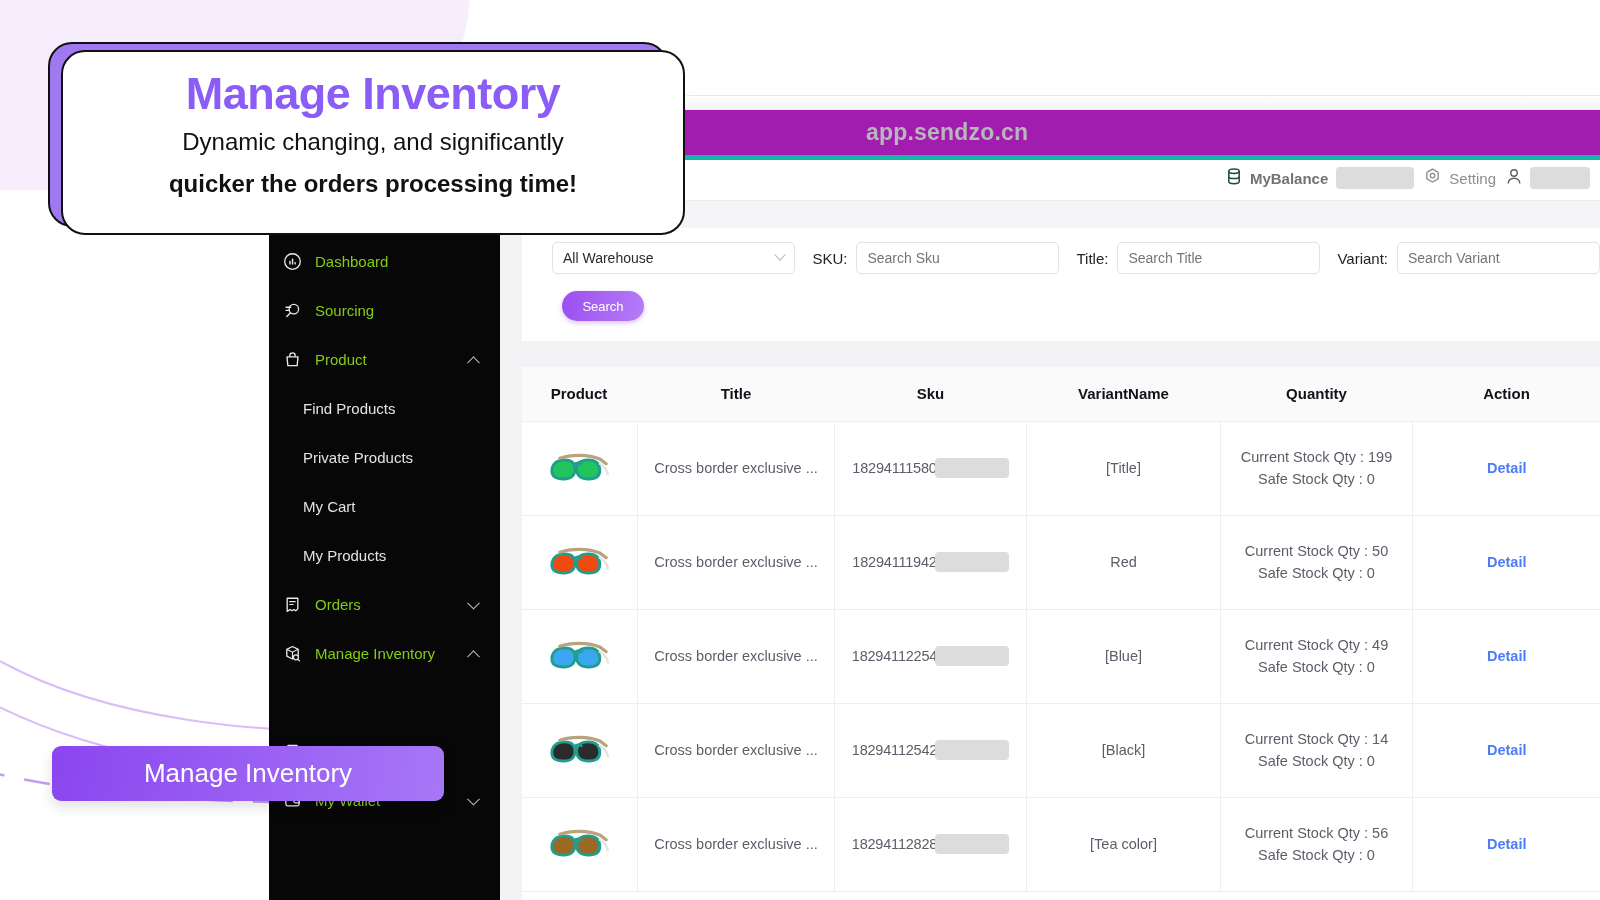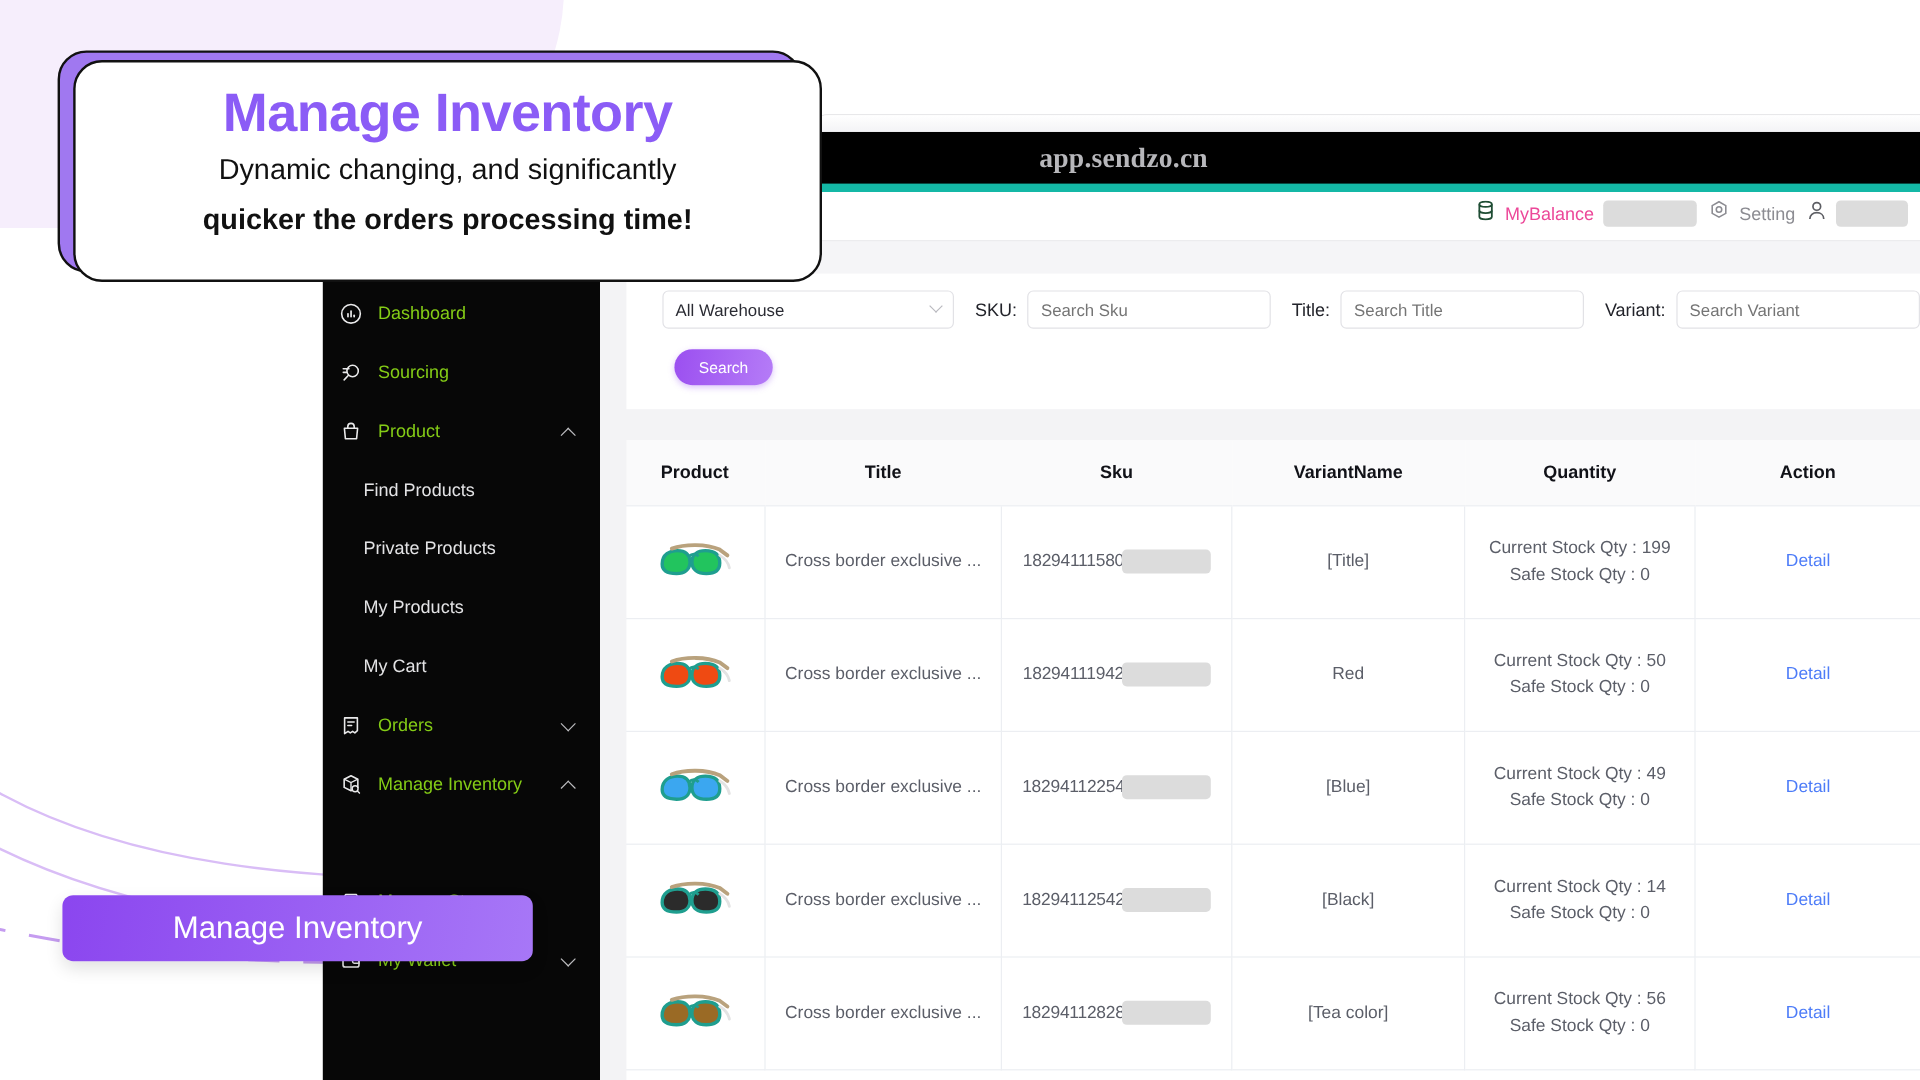--- a/index.html
+++ b/index.html
@@ -42,23 +42,23 @@
     box-shadow: 0 -1px 0 #e8e8ea;
     overflow: hidden;
   }
   .chrome-top {
     height: 14px; width: 100%;
     background: linear-gradient(180deg,#ffffff 0%,#f4f4f6 100%);
     border-bottom: 1px solid #ececee;
   }
   .chrome-url {
     height: 50px; width: 100%;
-    background: #000000;
-    border-bottom: 7px solid #14b8a6;
-    display: flex; align-items: center; font-family: Liberation Serif, serif;
+    background: #a21caf;
+    border-bottom: 5px solid #14b8a6;
+    display: flex; align-items: center;
   }
   .url-text {
     margin-left: 190px;
     color: #b7b7bb;
     font-size: 23px;
     font-weight: bold;
     letter-spacing: .2px;
   }
   .browser-edge {
     position: absolute; left: 676px; top: 96px;
@@ -69,21 +69,21 @@
   
   #apphead {
     position: absolute; left: 500px; top: 160px;
     width: 1100px; height: 36px;
     display: flex; align-items: center; justify-content: flex-end;
     background: transparent;
     z-index: 6;
   }
   .head-group { display: flex; align-items: center; gap: 8px; margin-right: 10px; }
   .head-label { font-size: 15px; }
-  .mybalance { color: #ec4899; font-weight: normal; }
+  .mybalance { color: #737373; font-weight: bold; }
   .setting { color: #8c8c92; }
   .redact {
     background: #dcdcdc;
     border-radius: 4px;
     height: 22px;
   }
   .redact.bal { width: 78px; }
   .redact.usr { width: 60px; }
   .head-icon { display: block; }
 
@@ -194,21 +194,21 @@
   }
   tbody td {
     height: 94px;
     border-bottom: 1px solid #eceef2;
     border-right: 1px solid #eceef2;
     font-size: 14.5px;
     color: #5b5e68;
     text-align: center;
     vertical-align: middle;
   }
-  tbody td:last-child { border-right: none; }
+  tbody td:last-child { border-right: none; font-weight: bold; }
   tbody td.first { border-left: 1px solid #eceef2; }
   .col-product { width: 117px; }
   .col-title   { width: 197px; }
   .col-sku     { width: 192px; }
   .col-variant { width: 194px; }
   .col-qty     { width: 192px; }
   .col-action  { width: 188px; }
   .sku-cell { display: flex; align-items: center; justify-content: center; }
   .sku-num { font-size: 14.5px; color: #5b5e68; letter-spacing: -.2px; }
   .sku-mask { width: 74px; height: 20px; background: #dcdcdc; border-radius: 4px; margin-left: -2px; }
@@ -355,24 +355,24 @@
     <span class="chev up"></span>
   </div>
 
   <div class="side-sub">
     <span>Find Products</span>
   </div>
   <div class="side-sub">
     <span>Private Products</span>
   </div>
   <div class="side-sub">
+    <span>My Cart</span>
+  </div>
+  <div class="side-sub">
     <span>My Products</span>
-  </div>
-  <div class="side-sub">
-    <span>My Cart</span>
   </div>
 
   <div class="side-item">
     <span class="ico">
       <svg width="19" height="19" viewBox="0 0 20 20" fill="none" xmlns="http://www.w3.org/2000/svg">
         <path d="M4.4 3.4h11.2v11.2l-2.2 2-2-1.4-2 1.4-2-1.4-3 2V3.4z" stroke="#e9e9ea" stroke-width="1.4" stroke-linejoin="round"></path>
         <path d="M7.2 7h5.6M7.2 10h3.4" stroke="#e9e9ea" stroke-width="1.3" stroke-linecap="round"></path>
       </svg>
     </span>
     <span class="lbl">Orders</span>

